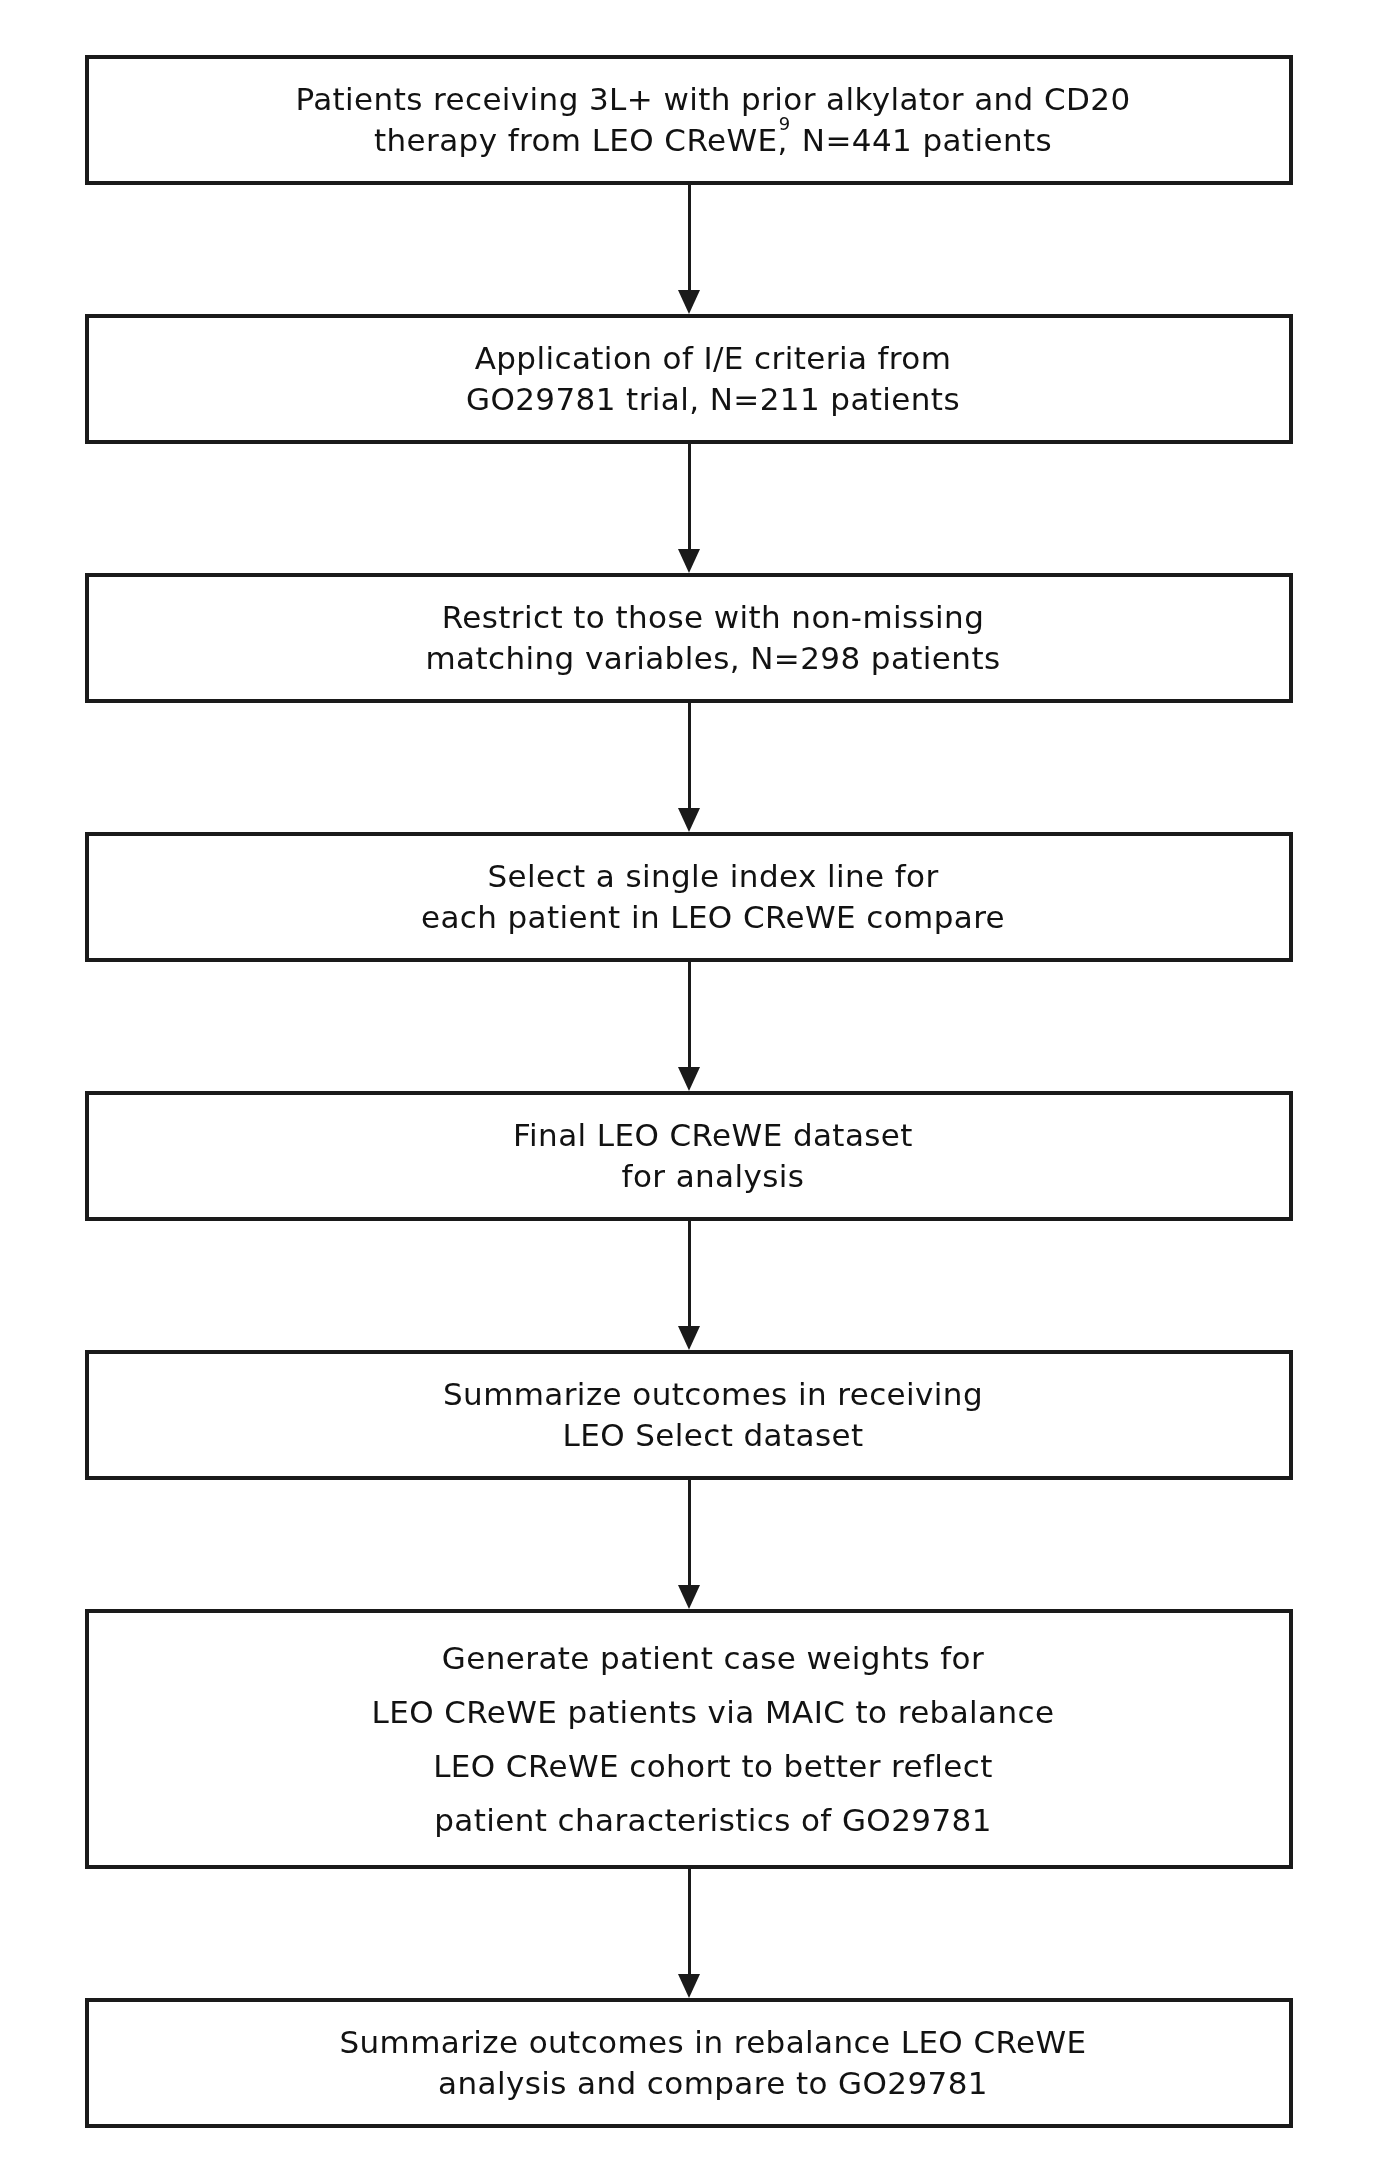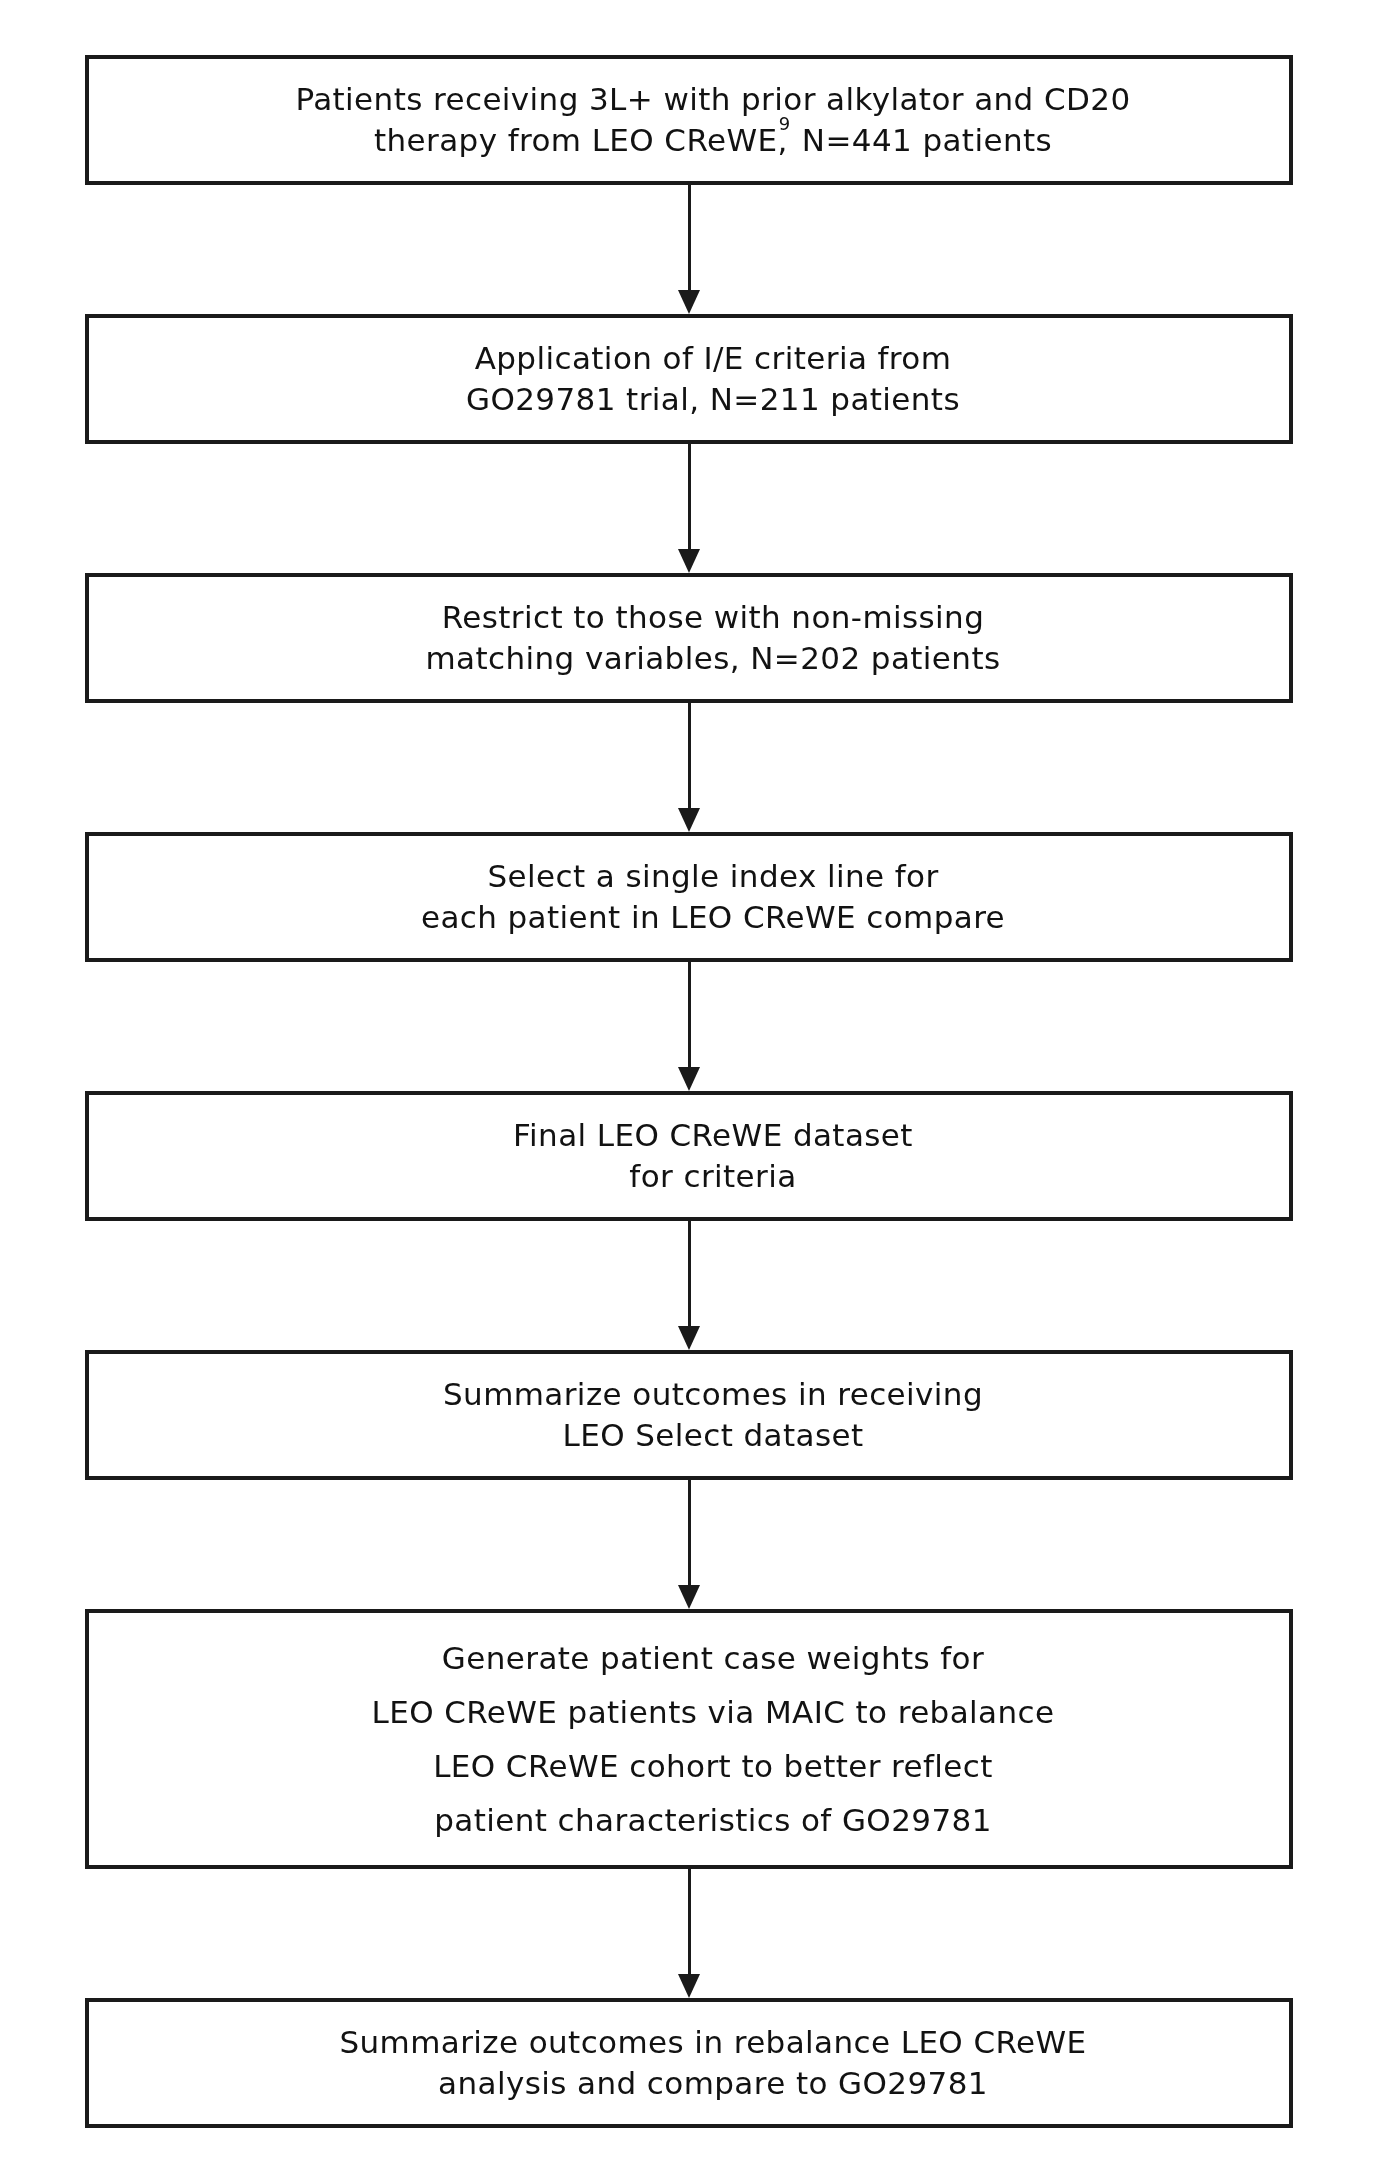--- a/index.html
+++ b/index.html
@@ -91,37 +91,37 @@
       <div class="flow-box">
         <div class="line">Application of I/E criteria from</div>
         <div class="line">GO29781 trial, N=211 patients</div>
       </div>
       <div class="arrow-zone">
         <div class="arrow-line"></div>
         <div class="arrow-head"></div>
       </div>
       <div class="flow-box">
         <div class="line">Restrict to those with non-missing</div>
-        <div class="line">matching variables, N=202 patients</div>
+        <div class="line">matching variables, N=298 patients</div>
       </div>
       <div class="arrow-zone">
         <div class="arrow-line"></div>
         <div class="arrow-head"></div>
       </div>
       <div class="flow-box">
         <div class="line">Select a single index line for</div>
         <div class="line">each patient in LEO CReWE compare</div>
       </div>
       <div class="arrow-zone">
         <div class="arrow-line"></div>
         <div class="arrow-head"></div>
       </div>
       <div class="flow-box">
         <div class="line">Final LEO CReWE dataset</div>
-        <div class="line">for criteria</div>
+        <div class="line">for analysis</div>
       </div>
       <div class="arrow-zone">
         <div class="arrow-line"></div>
         <div class="arrow-head"></div>
       </div>
       <div class="flow-box">
         <div class="line">Summarize outcomes in receiving</div>
         <div class="line">LEO Select dataset</div>
       </div>
       <div class="arrow-zone">

